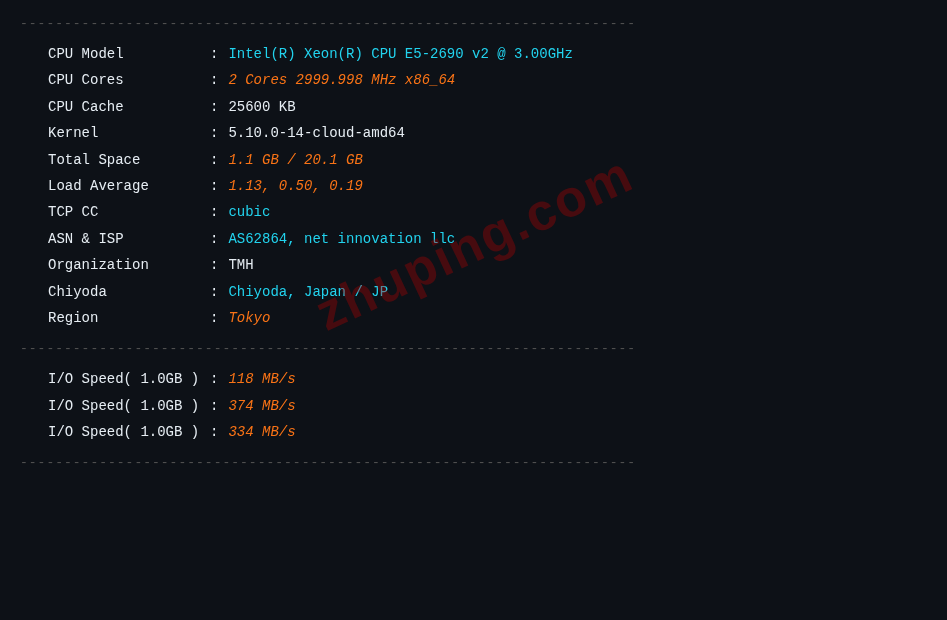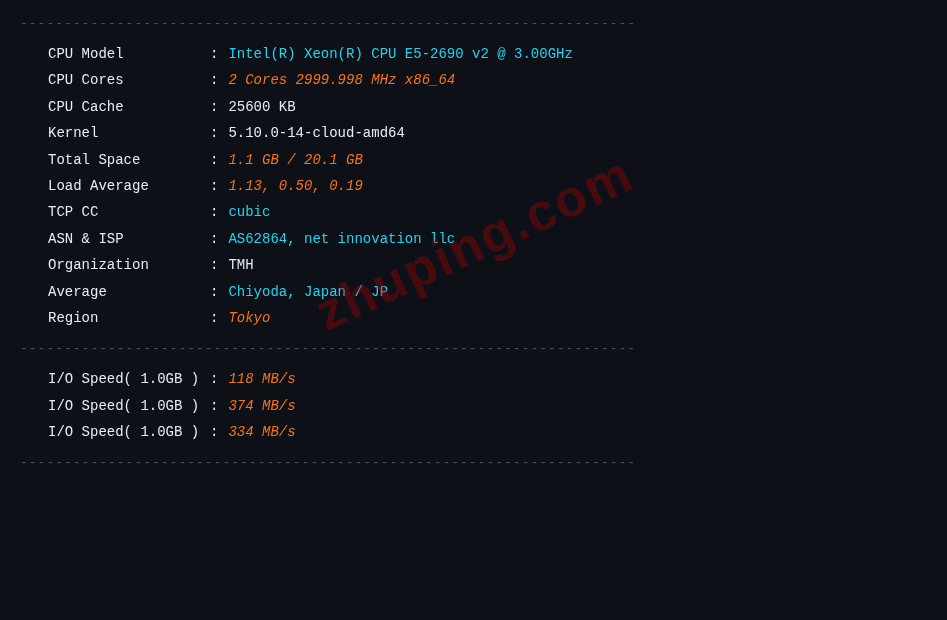--- a/index.html
+++ b/index.html
@@ -130,21 +130,21 @@
       <td class="label">ASN &amp; ISP</td>
       <td class="colon">:</td>
       <td class="cyan">AS62864, net innovation llc</td>
     </tr>
           <tr>
       <td class="label">Organization</td>
       <td class="colon">:</td>
       <td class="white">TMH</td>
     </tr>
           <tr>
-      <td class="label">Average</td>
+      <td class="label">Chiyoda</td>
       <td class="colon">:</td>
       <td class="cyan">Chiyoda, Japan / JP</td>
     </tr>
           <tr>
       <td class="label">Region</td>
       <td class="colon">:</td>
       <td class="yellow">Tokyo</td>
     </tr>
         </tbody>
     </table>

